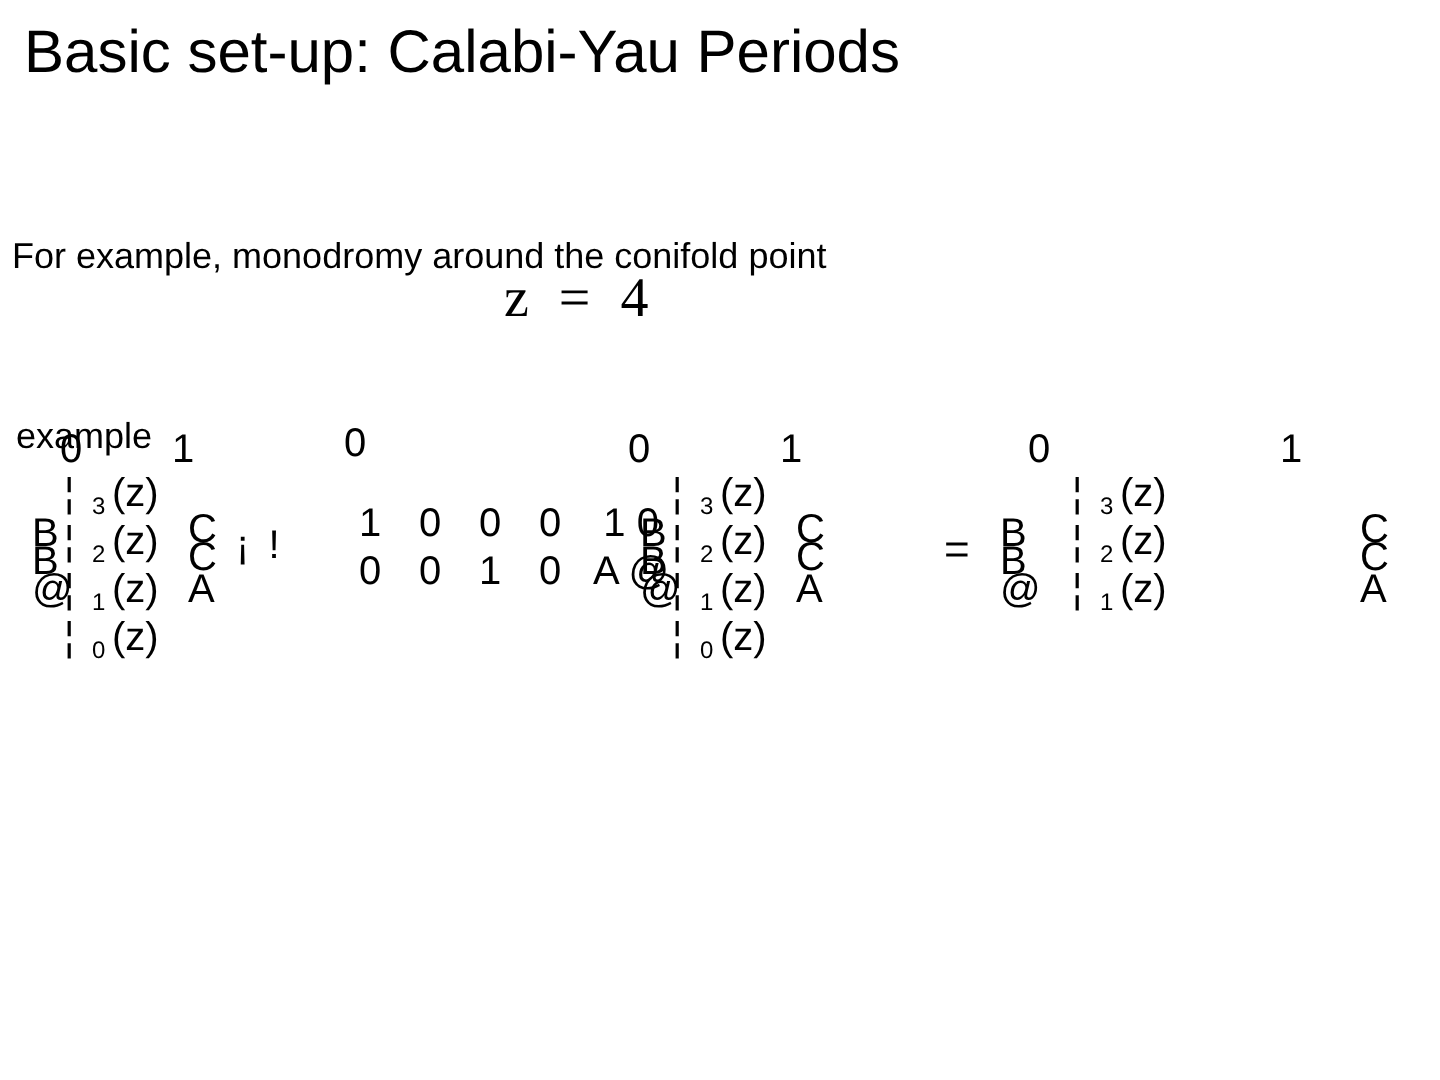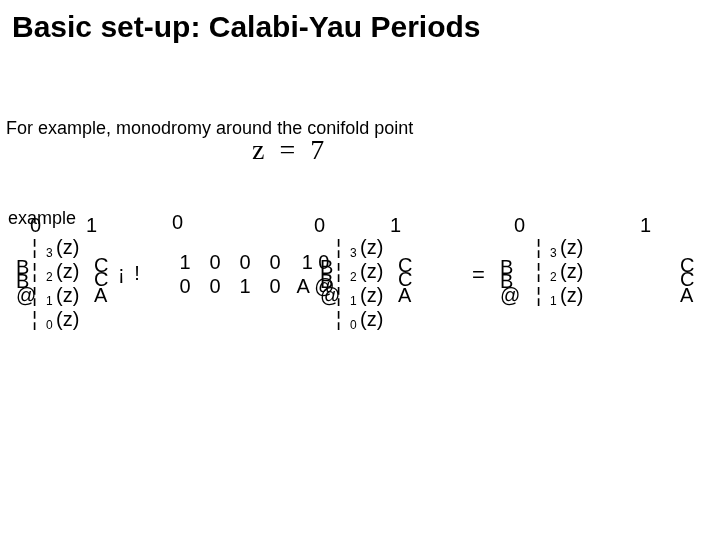--- a/index.html
+++ b/index.html
@@ -15,21 +15,21 @@
   .slide {
     position: relative;
     width: 720px;
     height: 540px;
   }
   .title {
     position: absolute;
     left: 12px;
     top: 10px;
     font-size: 30px;
-    font-weight: 700;
+    font-weight: 400;
   }
   .line1 {
     position: absolute;
     left: 6px;
     top: 118px;
     font-size: 18px;
     text-align: right;
   }
   .zline {
     position: absolute;
@@ -124,21 +124,21 @@
     font-size: 22px;
   }
   sub { font-size: 12px; vertical-align: -4px; }
 </style>
 </head>
 <body>
 <div class="slide">
 
 <div class="title">Basic set-up: Calabi-Yau Periods</div>
 <div class="line1">For example, monodromy around the conifold point</div>
-<div class="zline">z = 7</div>
+<div class="zline">z = 4</div>
 <div class="yields">example</div>
 <div class="arrow">¡ !</div>
 <div class="eq">=</div>
 
 <div class="lblock left">
   <div class="head01">0</div>
   <div class="head1">1</div>
 
   <div class="B">B</div>
   <div class="B2">B</div>

